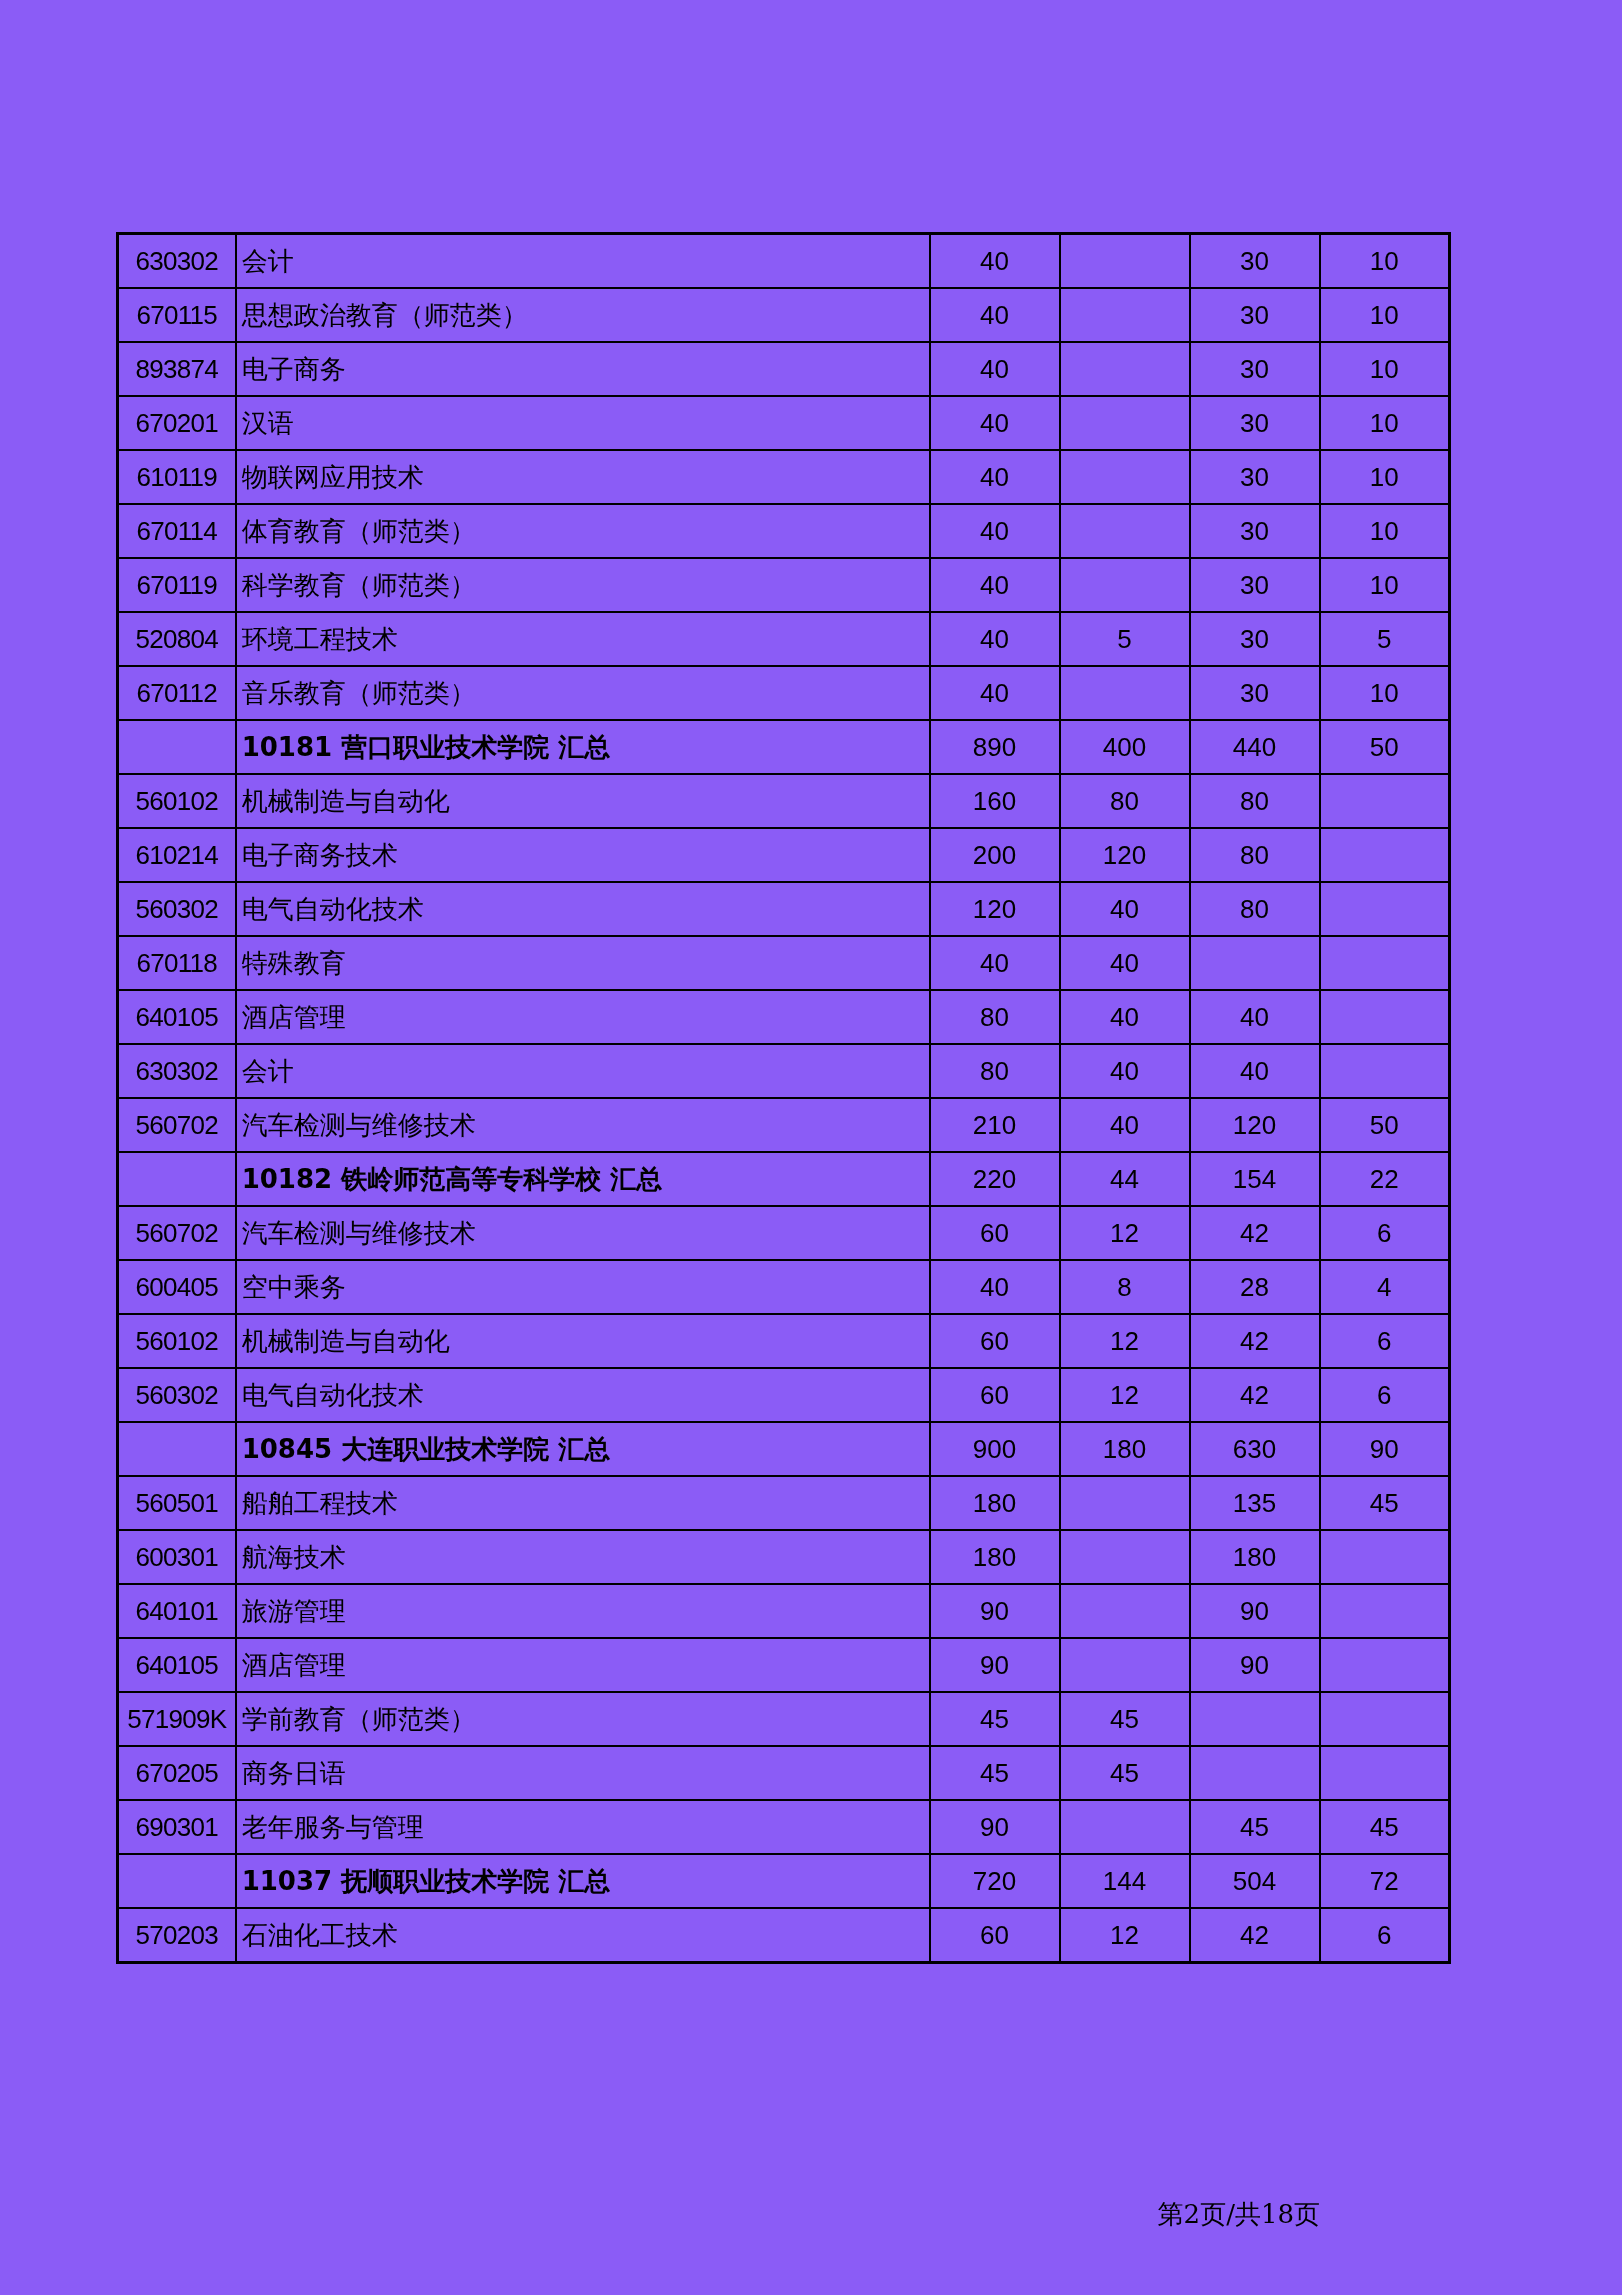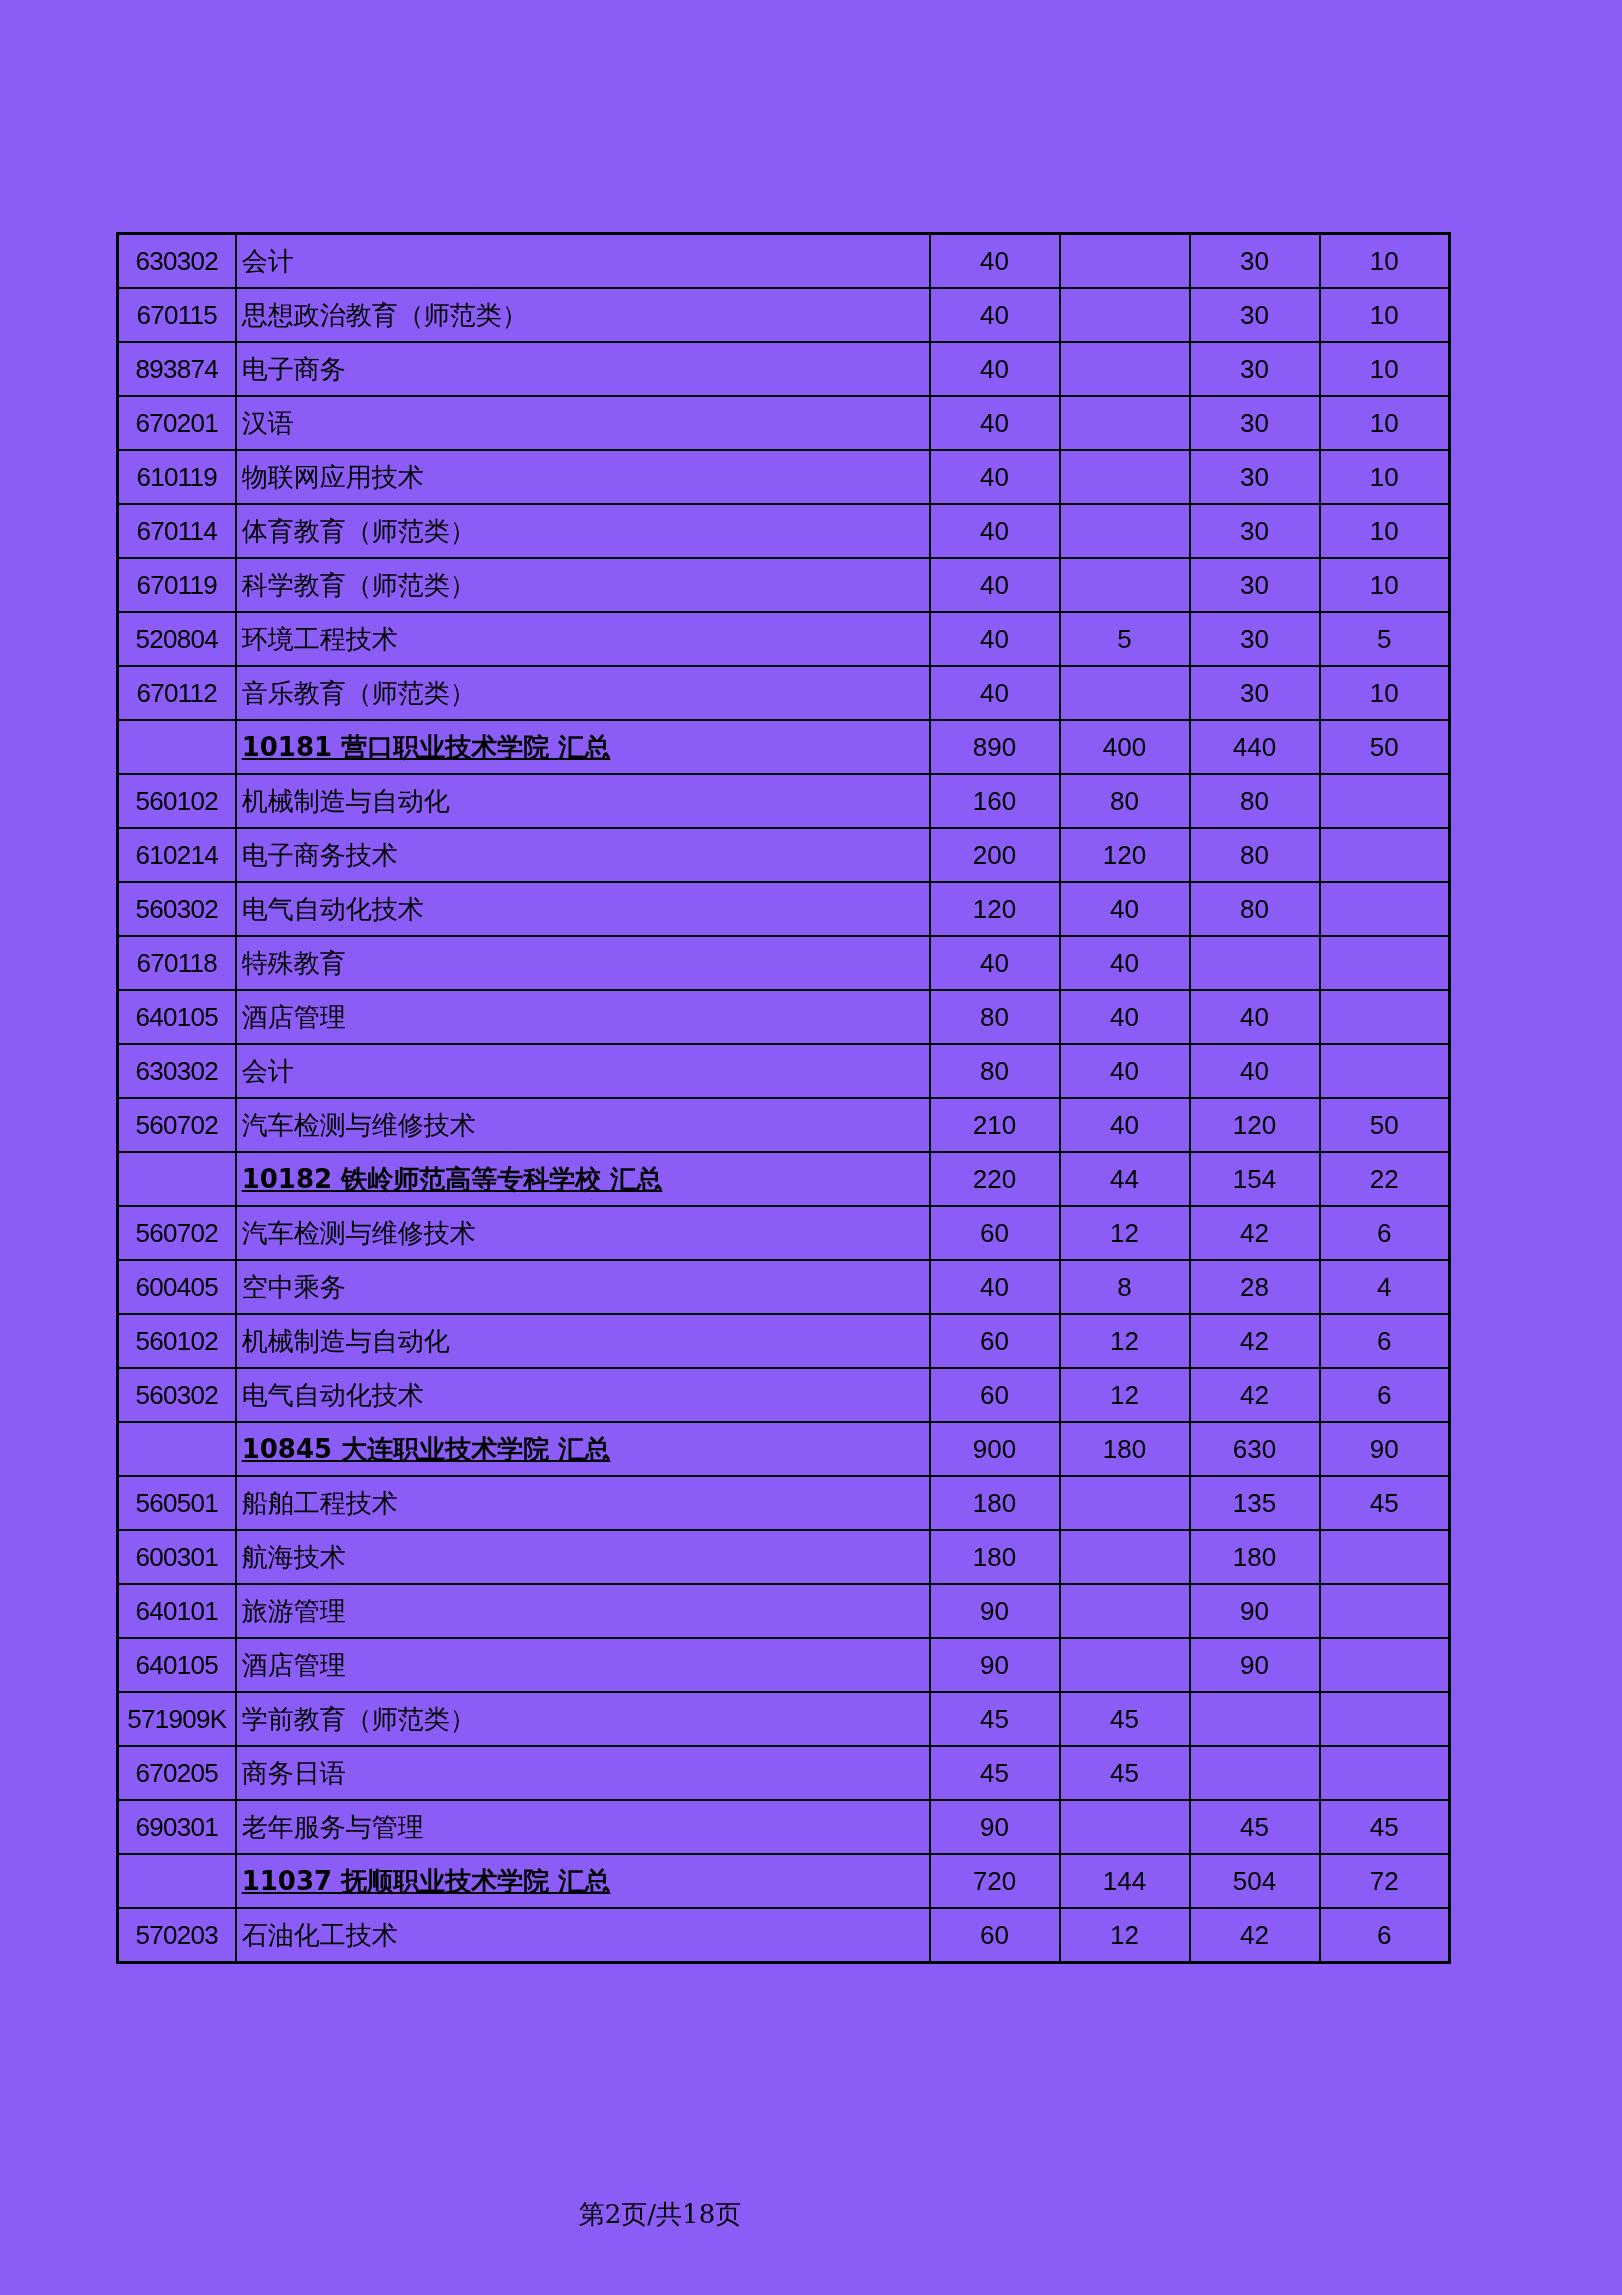--- a/index.html
+++ b/index.html
@@ -60,28 +60,27 @@
   td.num {
     text-align: center;
     font-family: "Liberation Sans", sans-serif;
     font-size: 26px;
   }
   tr.summary td {
     font-weight: normal;
   }
   tr.summary td.name {
     font-weight: bold;
-    text-decoration: underline;
   }
   .footer {
     position: absolute;
     left: 0;
     width: 1320px;
     top: 2199px;
-    text-align: center;
+    text-align: right;
     font-family: "DejaVu Serif", "Liberation Serif", serif;
     font-size: 26px;
     line-height: 31px;
     color: #000;
   }
 </style>
 </head>
 <body>
 
 <div class="page">

